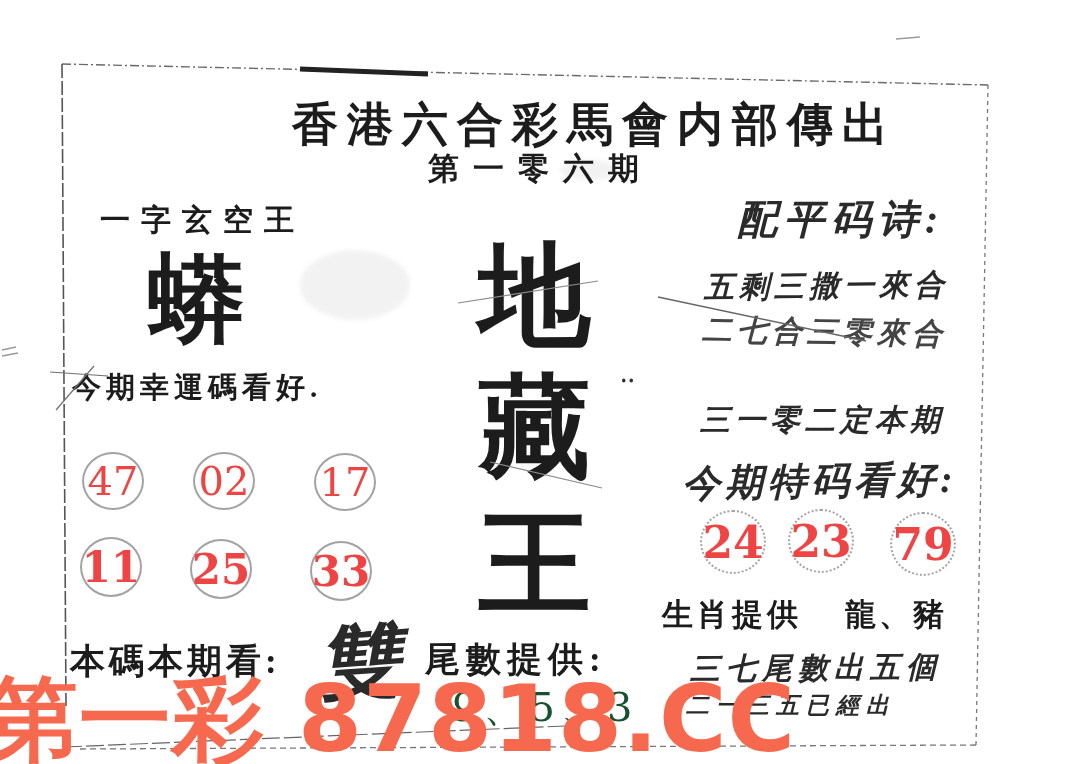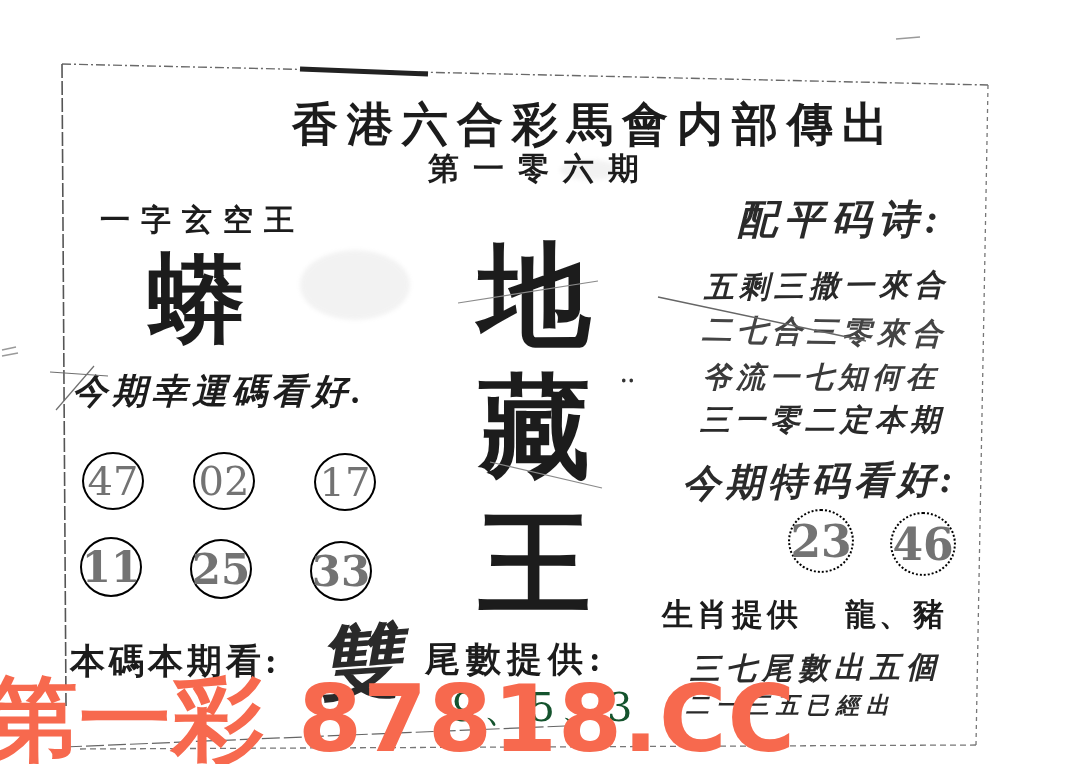--- a/index.html
+++ b/index.html
@@ -9,25 +9,25 @@
     background:#ffffff;
     overflow:hidden;
     font-family:"Liberation Serif", serif;
     color:#1d1d1d;
   }
   .abs{position:absolute;white-space:nowrap;}
   .cjk{font-family:"Liberation Serif", serif;font-weight:bold;color:#1c1c1c;}
   .hand{font-family:"Liberation Serif", serif;font-style:italic;font-weight:bold;color:#2a2a2a;}
   .num-circle{
     position:absolute;
-    border:2px solid #000000;
+    border:2px solid #a3a3a3;
     border-radius:50%;
     display:flex;align-items:center;justify-content:center;
     font-family:"DejaVu Serif", serif;
-    color:#737373;
+    color:#ef4444;
     box-sizing:border-box;
   }
   .row1-c{width:62px;height:58px;font-size:40px;}
   .row2-c{width:62px;height:60px;font-size:42px;font-weight:bold;}
   .spec-c{width:66px;height:64px;font-size:44px;font-weight:bold;border-style:dotted;}
   #watermark{
     left:-14px;top:658px;
     font-family:"DejaVu Sans", sans-serif;
     font-weight:800;
     font-size:92px;
@@ -66,21 +66,21 @@
   <div class="smudge" style="left:300px;top:250px;width:110px;height:70px;"></div>
   <div class="smudge" style="left:560px;top:160px;width:60px;height:20px;"></div>
 
   <div class="abs cjk" style="left:292px;top:94px;font-size:46px;letter-spacing:9px;">香港六合彩馬會内部傳出</div>
   <div class="abs cjk" style="left:428px;top:148px;font-size:31px;letter-spacing:14px;">第一零六期</div>
 
   <div class="abs cjk" style="left:100px;top:200px;font-size:30px;letter-spacing:11px;">一字玄空王</div>
 
   <div class="abs cjk" style="left:148px;top:252px;font-size:96px;line-height:1;">蟒</div>
 
-  <div class="abs cjk" style="left:72px;top:368px;font-size:35px;letter-spacing:5px;font-style:italic;">今期幸運碼看好.</div>
+  <div class="abs cjk" style="left:72px;top:368px;font-size:29px;letter-spacing:5px;">今期幸運碼看好.</div>
 
   <div class="num-circle row1-c" style="left:82px;top:452px;">
       <span>47</span>
     </div>
   <div class="num-circle row1-c" style="left:193px;top:452px;">
       <span>02</span>
     </div>
   <div class="num-circle row1-c" style="left:314px;top:453px;">
       <span>17</span>
     </div>
@@ -102,30 +102,32 @@
   <div class="abs cjk vert-char" style="top:508px;">王</div>
   <div class="abs" style="left:620px;top:352px;font-size:28px;color:#333;letter-spacing:4px;">‥</div>
 
   <div class="abs cjk" style="left:425px;top:636px;font-size:35px;letter-spacing:6px;">尾數提供:</div>
   <div class="abs" style="left:452px;top:680px;font-size:40px;font-family:'DejaVu Serif',serif;color:#14532d;letter-spacing:6px;text-align:right;">9、5、3</div>
 
   <div class="abs hand" style="left:700px;top:192px;font-size:40px;letter-spacing:7px;margin-left:37px;">配平码诗:</div>
 
   <div class="abs hand" style="left:704px;top:266px;font-size:30px;letter-spacing:5px;transform:rotate(-0.6deg);">五剩三撒一來合</div>
   <div class="abs hand" style="left:702px;top:312px;font-size:30px;letter-spacing:5px;transform:rotate(1deg);color:#444;">二七合三零來合</div>
-  <div class="abs hand" style="left:702px;top:358px;font-size:29px;letter-spacing:5px;color:#3a3a3a;">爷流一七知何在</div>
   <div class="abs hand" style="left:700px;top:400px;font-size:30px;letter-spacing:5px;">三一零二定本期</div>
 
   <div class="abs hand" style="left:682px;top:456px;font-size:38px;letter-spacing:5px;transform:rotate(-1deg);">今期特码看好:</div>
 
+  <div class="num-circle spec-c" style="left:700px;top:510px;">
+      <span>24</span>
+    </div>
   <div class="num-circle spec-c" style="left:788px;top:509px;">
       <span>23</span>
     </div>
   <div class="num-circle spec-c" style="left:890px;top:512px;">
-      <span>46</span>
+      <span>79</span>
     </div>
 
   <div class="abs cjk" style="left:662px;top:594px;font-size:31px;letter-spacing:4px;">生肖提供</div>
   <div class="abs cjk" style="left:845px;top:594px;font-size:31px;letter-spacing:3px;">龍、豬</div>
 
   <div class="abs hand" style="left:690px;top:648px;font-size:30px;letter-spacing:6px;transform:rotate(-0.5deg);">三七尾數出五個</div>
   <div class="abs hand" style="left:686px;top:690px;font-size:23px;letter-spacing:7px;">二一三五已經出</div>
 
   <div class="abs" id="watermark" style="color: rgb(247, 105, 78);">第一彩 87818.CC</div>
 

